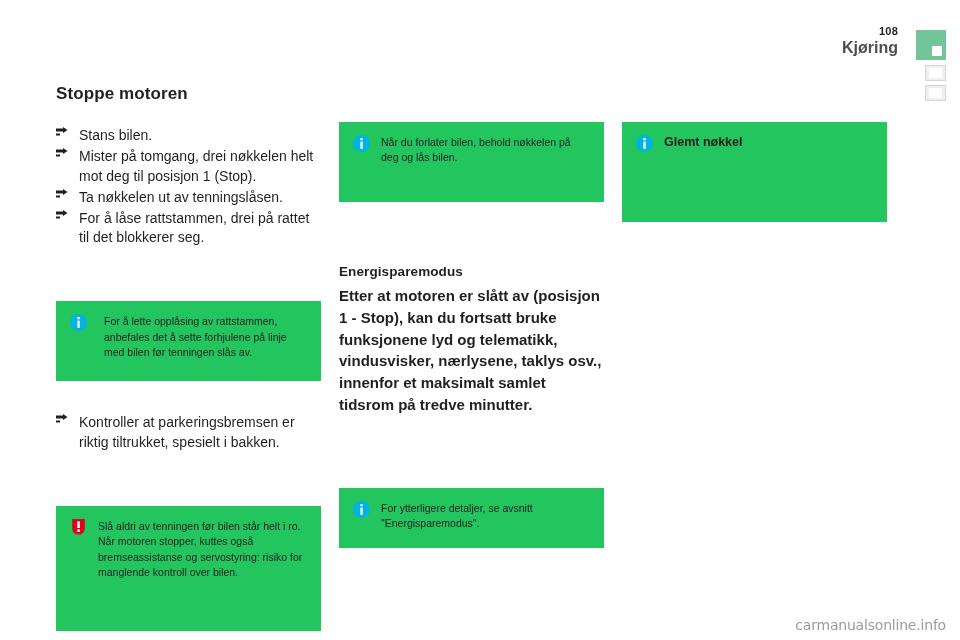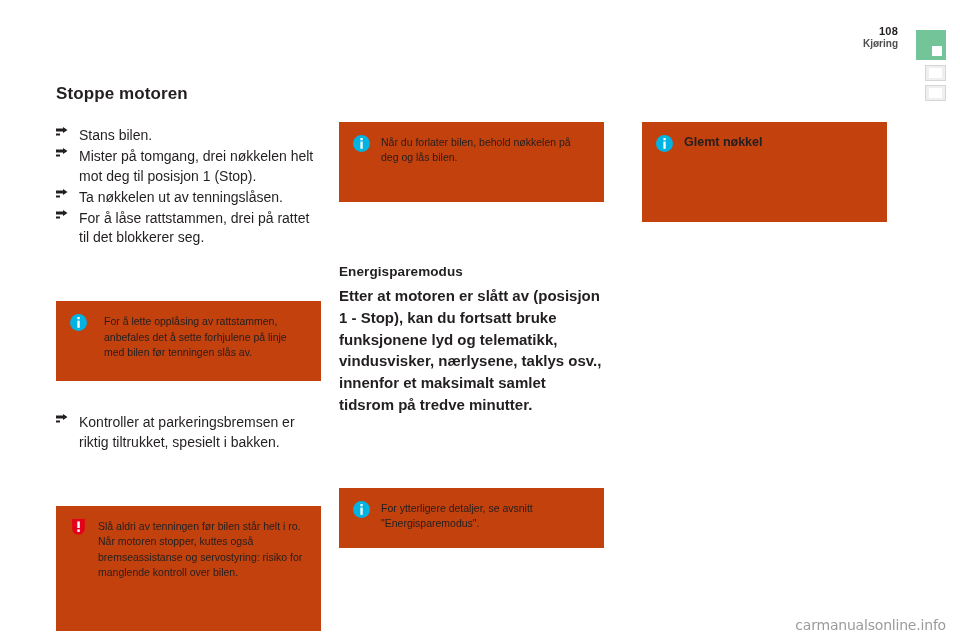--- a/index.html
+++ b/index.html
@@ -32,21 +32,21 @@
     margin-left: 20px;
   }
   #page-number {
     font-size: 11px;
     font-weight: bold;
     color: #231f20;
     letter-spacing: .2px;
     display: block;
   }
   #section-title {
-    font-size: 10px;
+    font-size: 16px;
     font-weight: bold;
     color: #4d4d4d;
     display: block;
     margin-top: 1px;
   }
   #green-tab {
     position: absolute;
     left: 916px;
     top: 30px;
     width: 30px;
@@ -139,21 +139,21 @@
     font-size: 15px;
     font-weight: bold;
     color: #231f20;
     line-height: 1.45;
     margin: 0;
   }
 
   
   .callout {
     position: relative;
-    background: #c2410c;
+    background: #22c55e;
     box-sizing: border-box;
     padding: 13px 14px 13px 42px;
   }
   .callout-icon {
     position: absolute;
     left: 14px;
     top: 13px;
     width: 17px;
     height: 17px;
   }
@@ -316,21 +316,21 @@
     </span>
     <p class="callout-text">For ytterligere detaljer, se avsnitt "Energisparemodus".</p>
   </div>
 
 </div>
 
 <div id="col-right" class="column">
 
   <div style="height:38px;"></div>
 
-  <div class="callout" style="min-height:100px;margin-left:20px;">
+  <div class="callout" style="min-height:100px;">
     <span class="callout-icon">
       <svg width="17" height="17" viewBox="0 0 17 17">
         <circle cx="8.5" cy="8.5" r="8.5" fill="#00b3e3"></circle>
         <rect x="7.4" y="3" width="2.3" height="2.3" fill="#ffffff"></rect>
         <rect x="7.4" y="6.6" width="2.3" height="7.2" fill="#ffffff"></rect>
       </svg>
     </span>
     <h3 class="callout-title">Glemt nøkkel</h3>
   </div>
 

